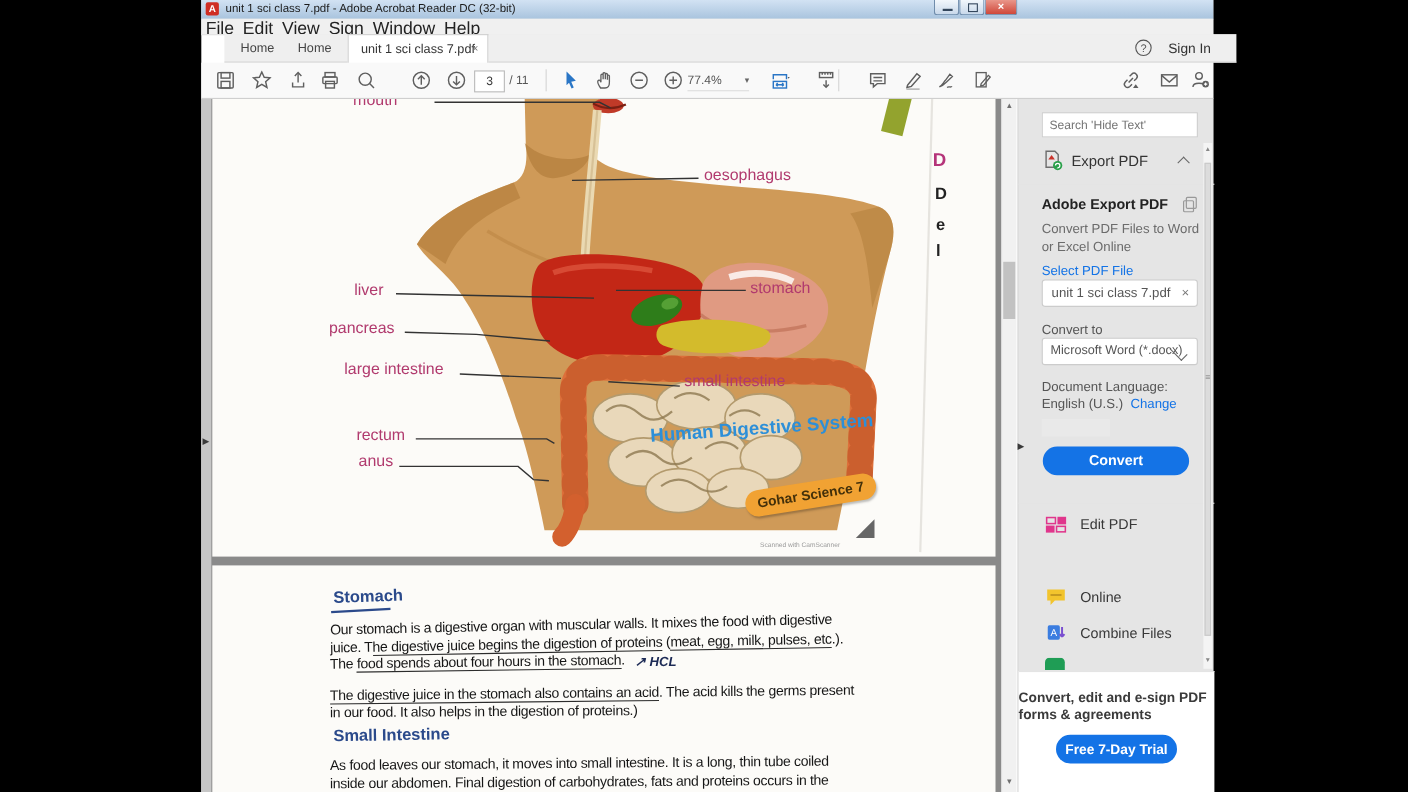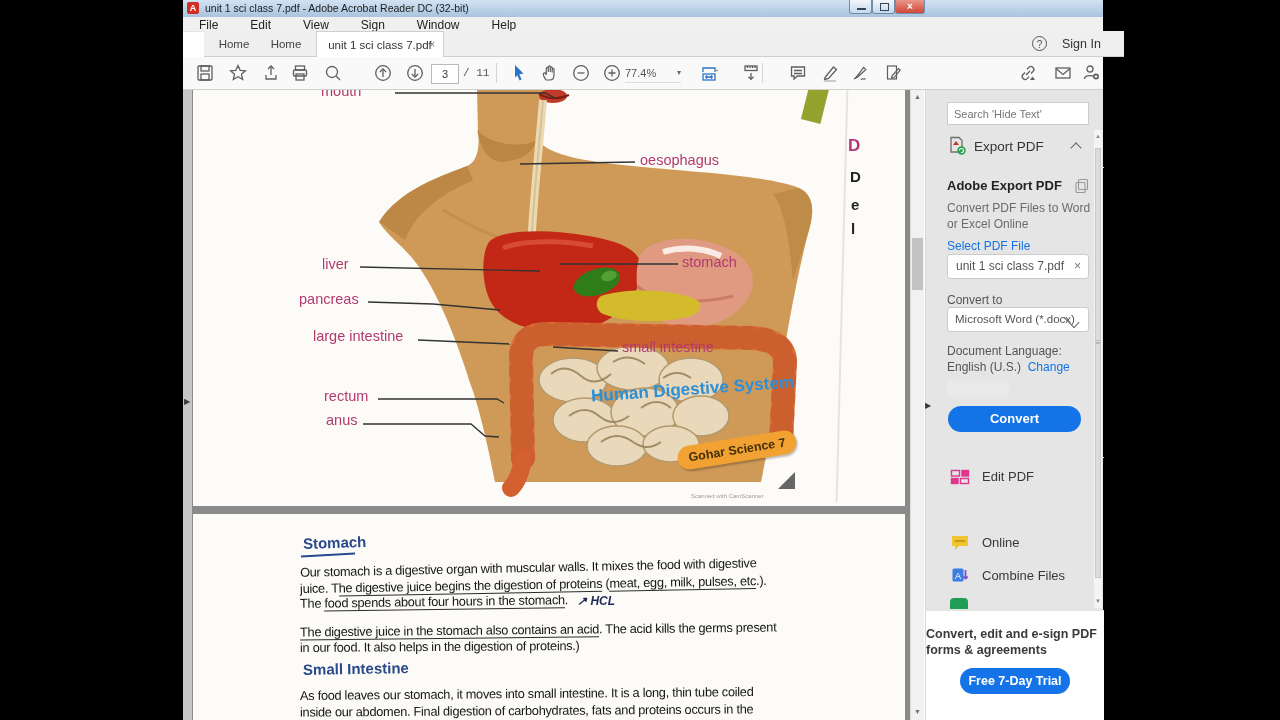--- a/index.html
+++ b/index.html
@@ -10,35 +10,35 @@
   .app-icon{position:absolute;left:4px;top:2px;width:12px;height:12px;background:#cf2e24;border-radius:2px;color:#fff;font-size:9px;font-weight:bold;text-align:center;line-height:12px;}
   .title-text{position:absolute;left:22px;top:2px;font-size:10.5px;color:#1b1b1b;white-space:nowrap;}
   .win-btn{position:absolute;top:0;height:14px;width:23px;border:1px solid #6f8cab;border-top:none;border-radius:0 0 3px 3px;background:linear-gradient(#f2f7fc,#c8d8ea);box-sizing:border-box;}
   .win-btn.min{left:666px;} .win-btn.res{left:689px;} 
   .win-btn.close{left:712px;width:30px;background:linear-gradient(#e9968a,#cf4638);}
   .glyph-min{position:absolute;left:7px;top:8px;width:9px;height:2px;background:#33465c;}
   .glyph-res{position:absolute;left:7px;top:3px;width:7px;height:6px;border:1px solid #33465c;}
   .glyph-x{position:absolute;left:0;top:0;width:100%;text-align:center;color:#fff;font-size:10px;line-height:13px;font-weight:bold;}
   
   .menubar{position:absolute;left:0;top:17px;width:100%;height:14px;background:#f0f0f0;border-bottom:1px solid #e3e3e3;}
-  .menu-item{float:left;font-size:12px;color:#222;padding:1px 16px;}
+  .menu-item{float:left;font-size:16px;color:#222;padding:1px 4px;}
   
   .tabbar{position:absolute;left:0;top:31px;width:100%;height:26px;background:#efefef;border-bottom:1px solid #cfcfcf;box-sizing:border-box;margin-left:21px;}
   .tab{position:absolute;top:0;height:26px;font-size:11.5px;color:#444;text-align:center;line-height:26px;}
   .tab.home{left:6px;width:48px;} .tab.tools{left:58px;width:48px;}
   .tab.active{left:112px;width:128px;background:#fff;border:1px solid #cfcfcf;border-bottom:none;color:#333;box-sizing:border-box;height:27px;}
   .tab-close{position:absolute;right:8px;top:0;font-size:10px;color:#777;line-height:26px;}
   .help-circle{position:absolute;left:828px;top:5px;width:15px;height:15px;border:1.4px solid #555;border-radius:50%;font-size:10px;color:#555;text-align:center;line-height:15px;box-sizing:border-box;}
   .signin{position:absolute;left:858px;top:0;font-size:12.5px;color:#333;line-height:26px;}
   
   .toolbar{position:absolute;left:0;top:57px;width:100%;height:33px;background:#f9f9f9;border-bottom:1px solid #cfcfcf;box-sizing:border-box;}
   .tbi{position:absolute;top:7px;width:18px;height:18px;}
   .tbi svg{width:18px;height:18px;}
   .pagebox{position:absolute;left:248px;top:7px;width:26px;height:18px;border:1px solid #b9b9b9;background:#fff;font-size:11px;color:#333;text-align:center;line-height:18px;}
-  .pagetotal{position:absolute;left:280px;top:7px;font-size:11px;color:#555;line-height:18px;font-family:Liberation Mono, monospace;}
+  .pagetotal{position:absolute;left:280px;top:7px;font-size:11px;color:#555;line-height:18px;}
   .tb-sep{position:absolute;top:6px;width:1px;height:20px;background:#d4d4d4;}
   .zoombox{position:absolute;left:442px;top:7px;width:56px;height:18px;font-size:11px;color:#555;line-height:18px;border-bottom:1px solid #ddd;}
   .zoombox .caret{position:absolute;right:0;top:0;font-size:8px;color:#666;}
   
   .main{position:absolute;left:0;top:90px;width:920px;height:630px;}
   .left-strip{position:absolute;left:0;top:0;width:9px;height:630px;background:#c6c6c6;}
   .pane-arrow{position:absolute;font-size:8px;color:#3a3a3a;line-height:8px;}
   .canvas{position:absolute;left:9px;top:0;width:718px;height:630px;background:#8a8a8a;overflow:hidden;}
   .page{position:absolute;left:1px;width:712px;background:#fcfbf8;overflow:hidden;}
   .page1{top:0;height:416px;}

